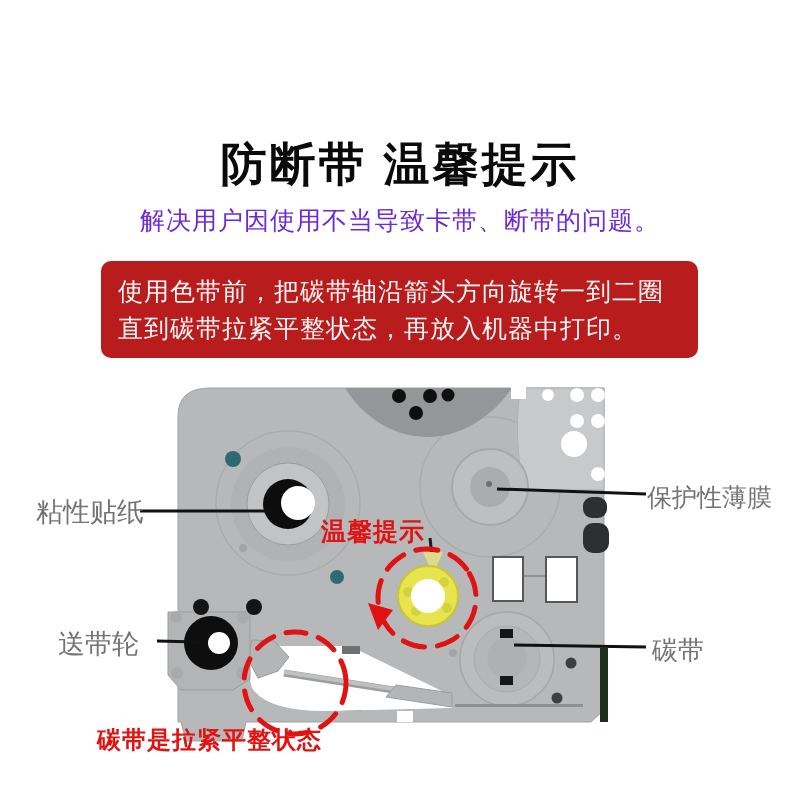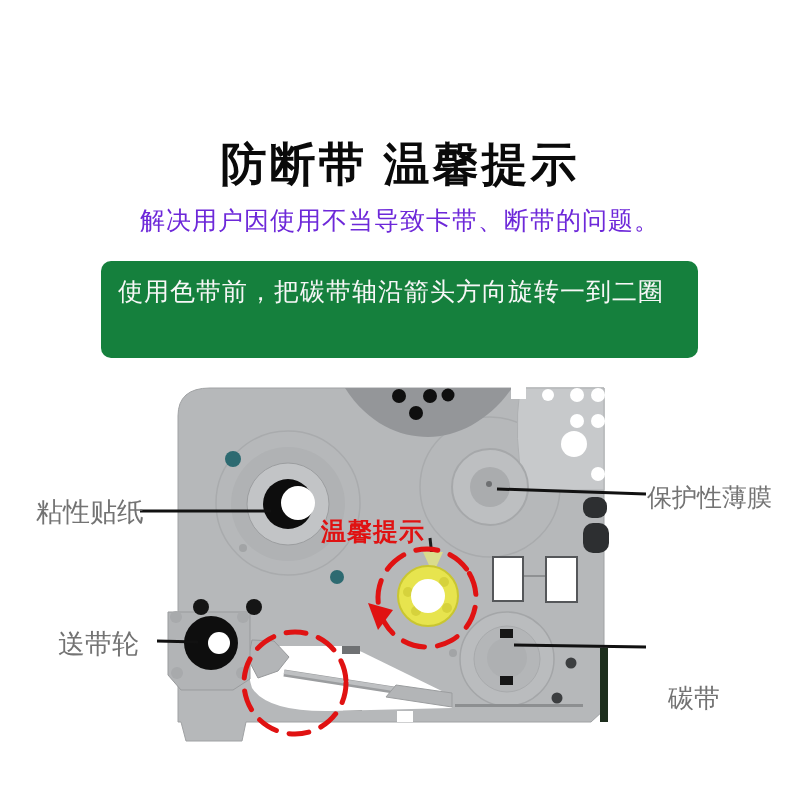--- a/index.html
+++ b/index.html
@@ -10,48 +10,49 @@
   .title{
     position:absolute;top:134px;left:0;width:800px;text-align:center;
     font-size:46px;font-weight:700;color:#0a0a0a;letter-spacing:3px;
   }
   .subtitle{
     position:absolute;top:204px;left:0;width:800px;text-align:center;
     font-size:25px;color:#6d28d9;letter-spacing:1px;
   }
   .notice{
     position:absolute;left:101px;top:261px;width:597px;height:97px;
-    box-sizing:border-box;background:#15803d;border-radius:10px;
+    box-sizing:border-box;background:#b91c1c;border-radius:10px;
     color:#f7f7f7;font-size:25px;line-height:37px;
     padding:12px 0 0 17px;letter-spacing:1px;
   }
   .diagram-svg{position:absolute;left:0;top:0;width:800px;height:800px;}
   .lbl{
     position:absolute;font-size:26px;color:#737373;white-space:nowrap;
   }
   .lbl-adhesive{left:36px;top:494px;font-size:27px;}
   .lbl-film{left:647px;top:481px;font-size:25px;}
   .lbl-wheel{left:58px;top:626px;font-size:27px;}
-  .lbl-ribbon{left:668px;top:633px;margin-top:48px;}
+  .lbl-ribbon{left:652px;top:633px;}
   .red-lbl{
     position:absolute;font-weight:700;color:#e01212;white-space:nowrap;
   }
   .red-rotate{left:321px;top:515px;font-size:25px;letter-spacing:1px;}
   .red-state{left:97px;top:724px;font-size:24px;letter-spacing:1px;}
 </style>
 </head>
 <body>
 
 <div class="canvas">
 
   <div class="title">防断带 温馨提示</div>
   <div class="subtitle">解决用户因使用不当导致卡带、断带的问题。</div>
 
   <div class="notice">
     <div>使用色带前，把碳带轴沿箭头方向旋转一到二圈</div>
+    <div>直到碳带拉紧平整状态，再放入机器中打印。</div>
   </div>
 
   <svg class="diagram-svg" viewBox="0 0 800 800" aria-hidden="true">
 
     <path d="M178 416 Q178 388 210 388 H604 V710 L591 722 H246 L242 741 H186 L181 722 H178 Z" fill="#b6b8ba" stroke="#a0a2a4" stroke-width="1"></path>
 
     <circle cx="288" cy="503" r="72" fill="none" stroke="#a9abad" stroke-width="1.5"></circle>
     <circle cx="490" cy="487" r="70" fill="none" stroke="#a9abad" stroke-width="1.5"></circle>
 
     <path d="M345 388 C368 424 400 437 428 437 C458 437 490 420 512 388 Z" fill="#949699"></path>
@@ -138,14 +139,15 @@
     <line x1="497" y1="489" x2="646" y2="494" stroke="#111111" stroke-width="3"></line>
     <line x1="157" y1="641" x2="198" y2="642" stroke="#111111" stroke-width="3"></line>
     <line x1="514" y1="645" x2="646" y2="647" stroke="#111111" stroke-width="3"></line>
   </svg>
 
   <div class="lbl lbl-adhesive">粘性贴纸</div>
   <div class="lbl lbl-film">保护性薄膜</div>
   <div class="lbl lbl-wheel">送带轮</div>
   <div class="lbl lbl-ribbon">碳带</div>
   <div class="red-lbl red-rotate">温馨提示</div>
+  <div class="red-lbl red-state">碳带是拉紧平整状态</div>
 
 </div>
 
 </body></html>

